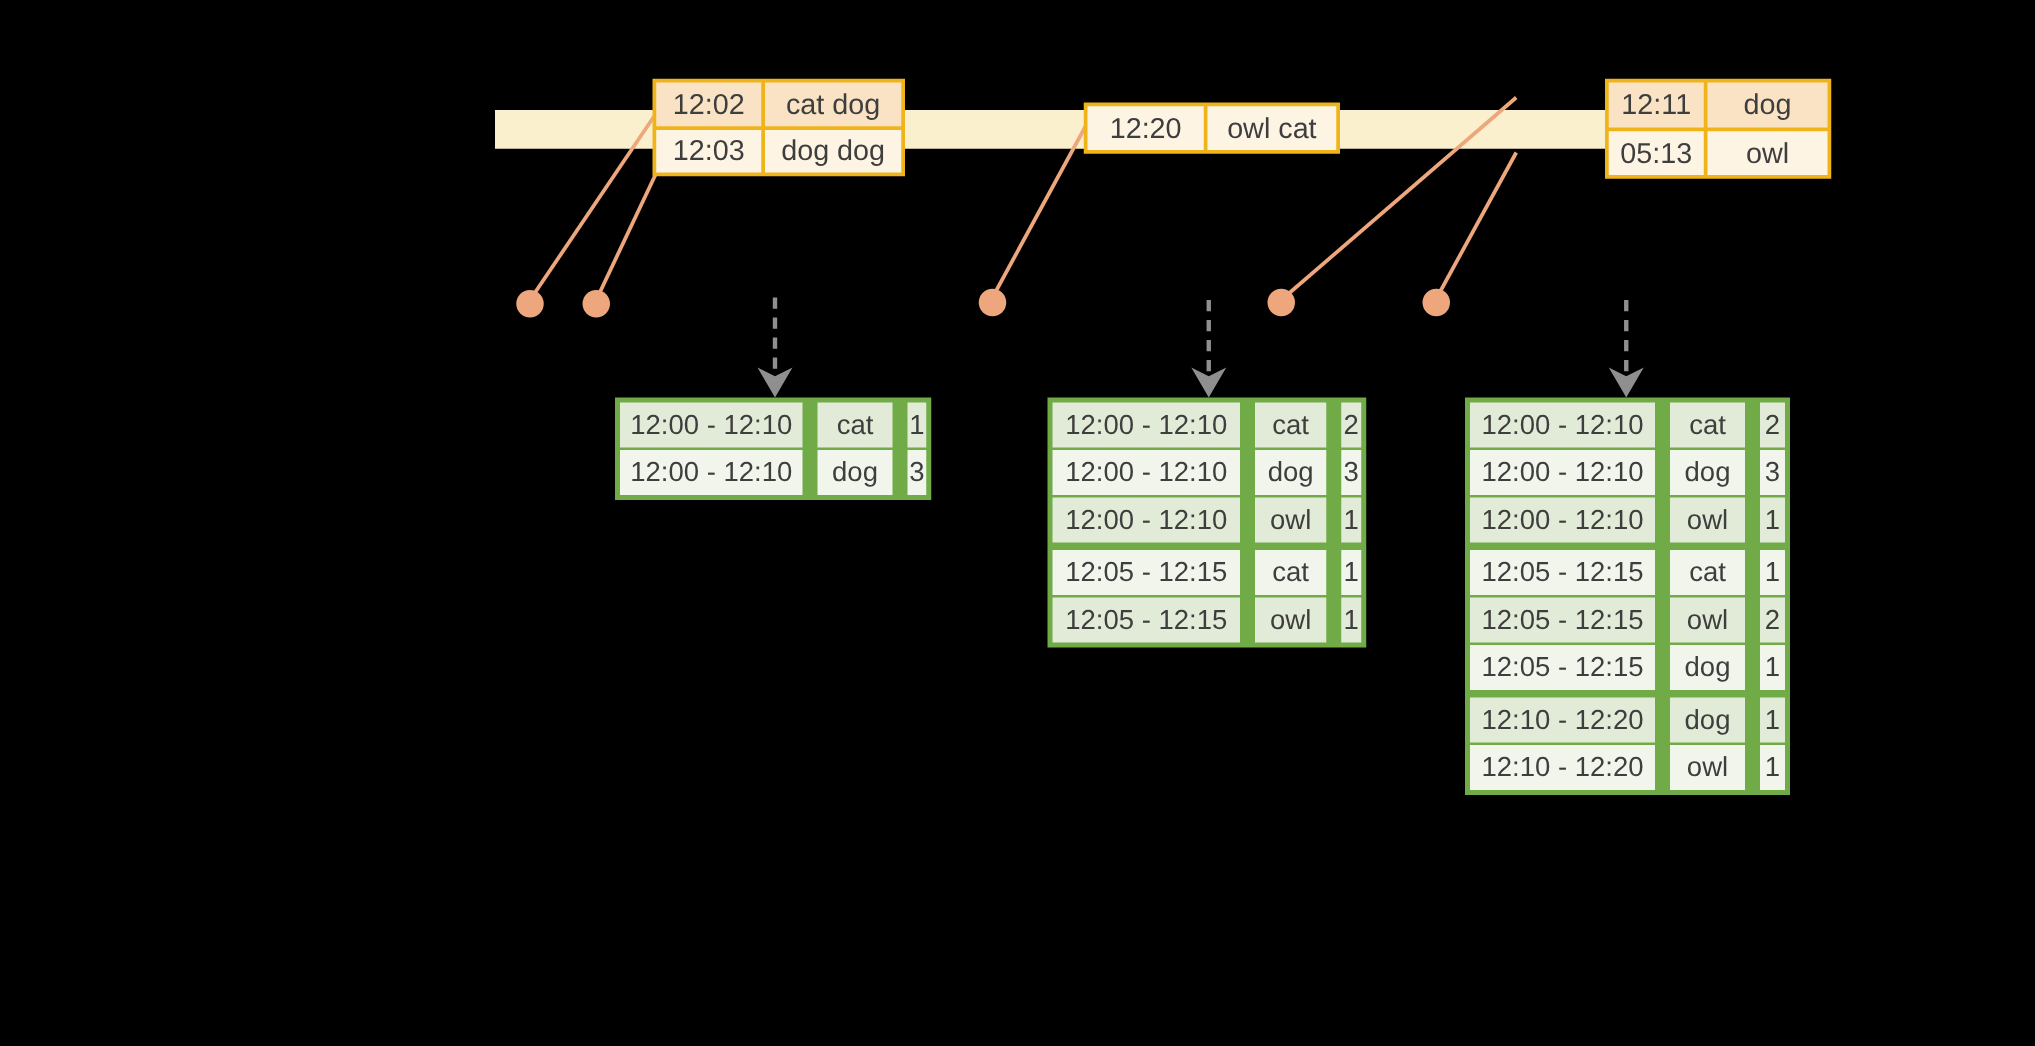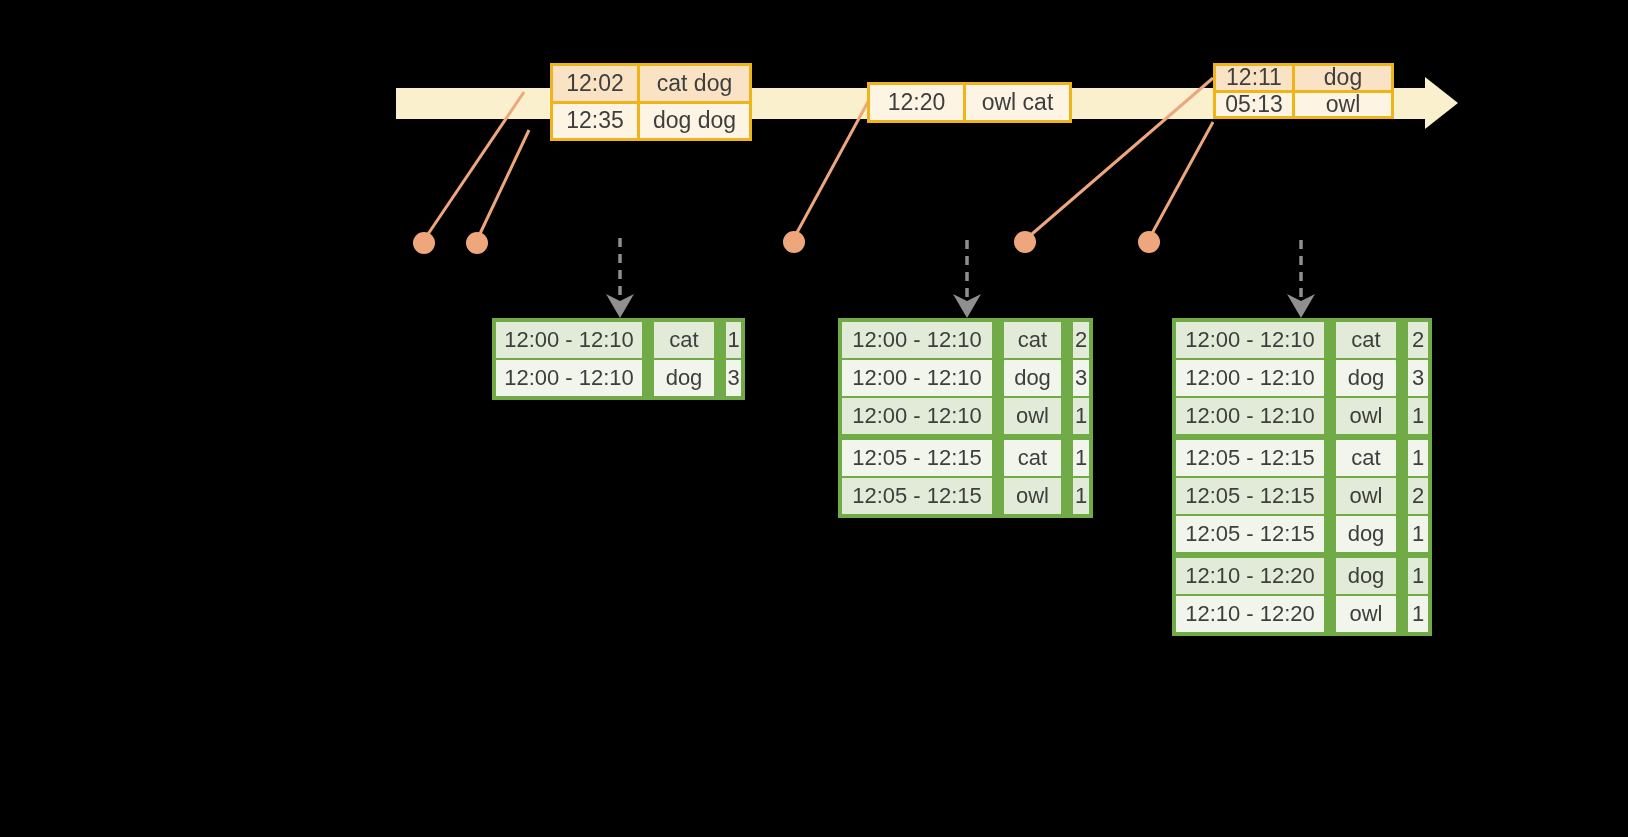--- a/index.html
+++ b/index.html
@@ -18,23 +18,23 @@
   #connectors{position:absolute;left:0;top:0;}
   .conn{stroke:var(--c-orange);stroke-width:3;}
   .dot{fill:var(--c-orange);}
   .dash{stroke:var(--c-gray);stroke-width:3.5;stroke-dasharray:9 7;}
   .dash-head{fill:var(--c-gray);}
   
   .etable{position:absolute;background:var(--c-gold);padding:3px;display:grid;gap:3px;box-sizing:border-box;}
   .etable .cell{display:flex;align-items:center;justify-content:center;font-size:23px;line-height:1;}
   .fill-peach{background:var(--c-peach);}
   .fill-cream{background:var(--c-cream);}
-  #etable-1{left:522px;top:63px;width:202px;height:78px;grid-template-columns:84px 1fr;grid-auto-rows:1fr;margin-left:28px;}
+  #etable-1{left:522px;top:63px;width:202px;height:78px;grid-template-columns:84px 1fr;grid-auto-rows:1fr;}
   #etable-2{left:867px;top:82px;width:205px;height:41px;grid-template-columns:93px 1fr;grid-auto-rows:1fr;}
-  #etable-3{left:1213px;top:63px;width:181px;height:56px;grid-template-columns:76px 1fr;grid-auto-rows:1fr;}
+  #etable-3{left:1284px;top:63px;width:181px;height:80px;grid-template-columns:76px 1fr;grid-auto-rows:1fr;}
   
   .gtable{position:absolute;background:var(--c-green);padding:4px;display:flex;flex-direction:column;gap:2px;box-sizing:border-box;}
   .grow{display:grid;gap:12px;height:36px;flex:0 0 36px;}
   .gtable .cell{display:flex;align-items:center;justify-content:center;font-size:22px;line-height:1;}
   .row-dark .cell{background:var(--c-cell_dark);}
   .row-light .cell{background:var(--c-cell_light);}
   .group-start{margin-top:4px;}
   #gtable-1{left:492px;top:318px;width:253px;}
   #gtable-1 .grow{grid-template-columns:146px 60px 1fr;}
   #gtable-2{left:838px;top:318px;width:255px;}
@@ -71,21 +71,21 @@
     </g>
     <g>
       <line class="dash" x1="1301" y1="240" x2="1301" y2="297"></line>
       <polygon class="dash-head" points="1301,318 1287,294 1301,301 1315,294"></polygon>
     </g>
   </svg>
 
   <div id="etable-1" class="etable">
     <div class="cell fill-peach">12:02</div>
     <div class="cell fill-peach">cat dog</div>
-    <div class="cell fill-cream">12:35</div>
+    <div class="cell fill-cream">12:03</div>
     <div class="cell fill-cream">dog dog</div>
   </div>
 
   <div id="etable-2" class="etable">
     <div class="cell fill-cream">12:20</div>
     <div class="cell fill-cream">owl cat</div>
   </div>
 
   <div id="etable-3" class="etable">
     <div class="cell fill-peach">12:11</div>

